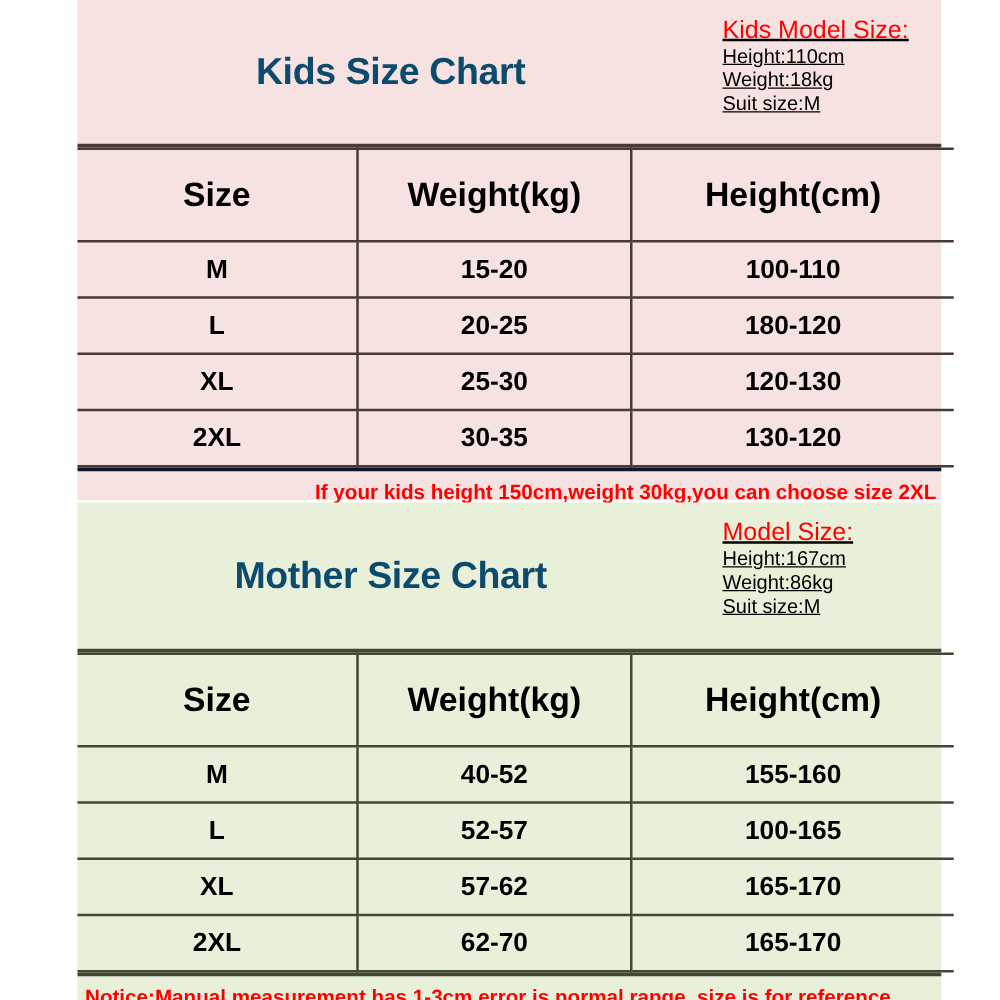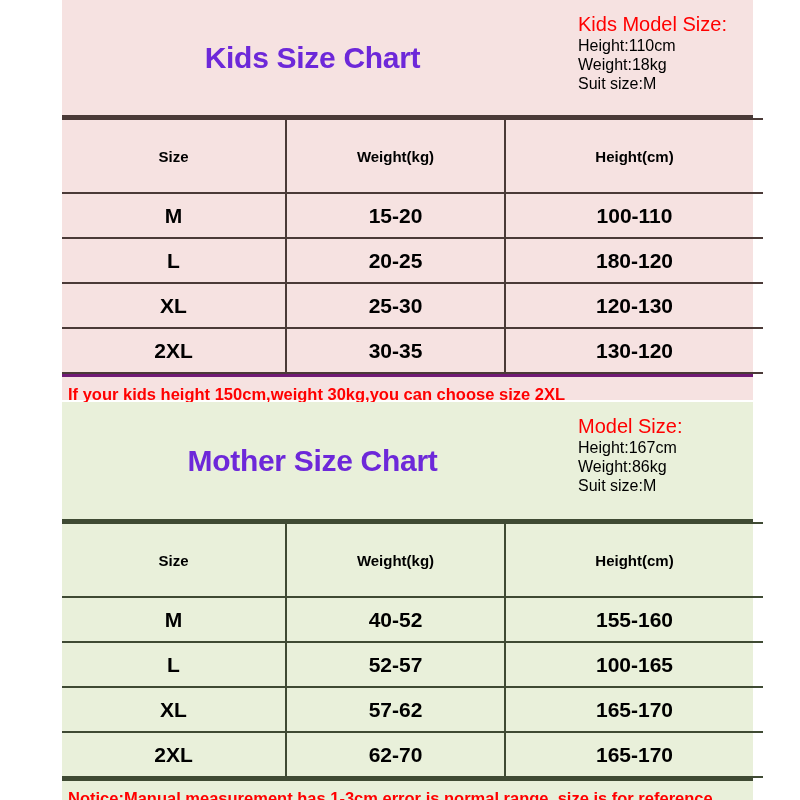--- a/index.html
+++ b/index.html
@@ -46,32 +46,33 @@
 
   .chart-title {
     position: absolute;
     left: 0;
     right: 0;
     top: 50%;
     transform: translateY(-50%);
     text-align: center;
     font-size: 30px;
     font-weight: bold;
-    color: #6d28d9;
+    color: #0c4a6e;
     letter-spacing: -0.3px;
     font-family: "Liberation Sans Narrow", "Liberation Sans", sans-serif;
     font-stretch: condensed;
     padding-right: 190px;
   }
 
   .model-box {
     position: absolute;
     left: 516px;
     top: 12px;
     line-height: 1.2;
+    text-decoration: underline;
   }
   .model-heading {
     color: #ff0000;
     font-size: 20px;
     font-weight: normal;
     white-space: nowrap;
   }
   .model-line {
     color: #000000;
     font-size: 16px;
@@ -106,41 +107,42 @@
   
   .section-mother .size-table td {
     border: 2px solid #3f4a33;
     border-left-width: 0;
     border-right-width: 2px;
   }
   .section-mother .size-table td:last-child { border-right-width: 0; }
 
   .head-row td {
     height: 70px;
-    font-size: 15px;
+    font-size: 27px;
   }
   .body-row td {
     height: 41px;
     font-size: 21px;
   }
 
   
   .note {
     box-sizing: border-box;
     color: #ff0000;
     font-weight: bold;
     font-size: 16.5px;
     line-height: 1.45;
     padding: 6px 4px 4px 6px;
     font-family: "Liberation Sans Narrow", "Liberation Sans", sans-serif;
     font-stretch: condensed;
   }
   .note-kids {
     height: 42px;
-    border-top: 3px solid #701a75;
+    border-top: 3px solid #0f172a;
+    text-align: right;
   }
   .note-mother {
     height: 52px;
     border-top: 3px solid #3f4a33;
   }
 </style>
 </head>
 <body>
 
 <div class="page">

